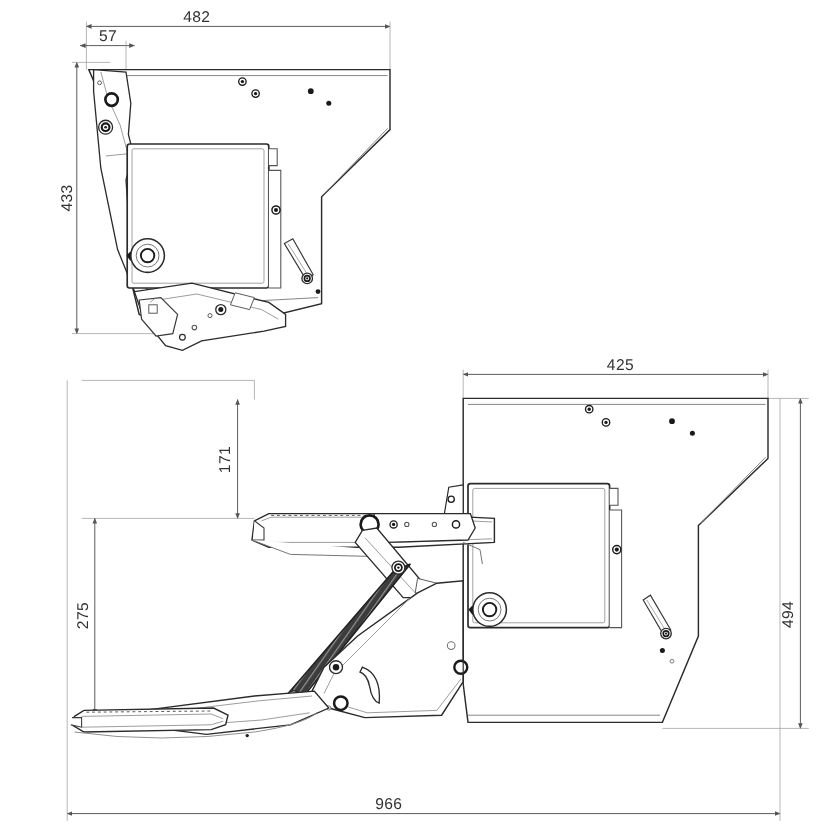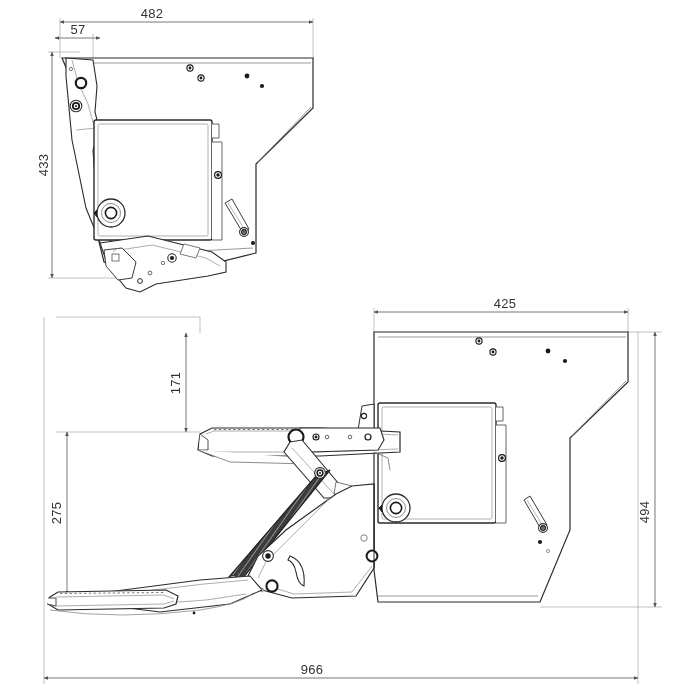--- a/index.html
+++ b/index.html
@@ -9,21 +9,21 @@
   }
   body {
     width: 700px;
     height: 700px;
     font-family: "Liberation Sans", sans-serif;
     overflow: hidden;
     position: relative;
   }
   #drawing-root {
     position: absolute;
-    left: 0; top: 0;
+    left: 12px; top: 0;
     width: 613px;
     height: 700px;
     border-radius: 18px;
   }
   svg#cad {
     display: block;
     width: 700px;
     height: 700px;
     background: #ffffff;
   }

